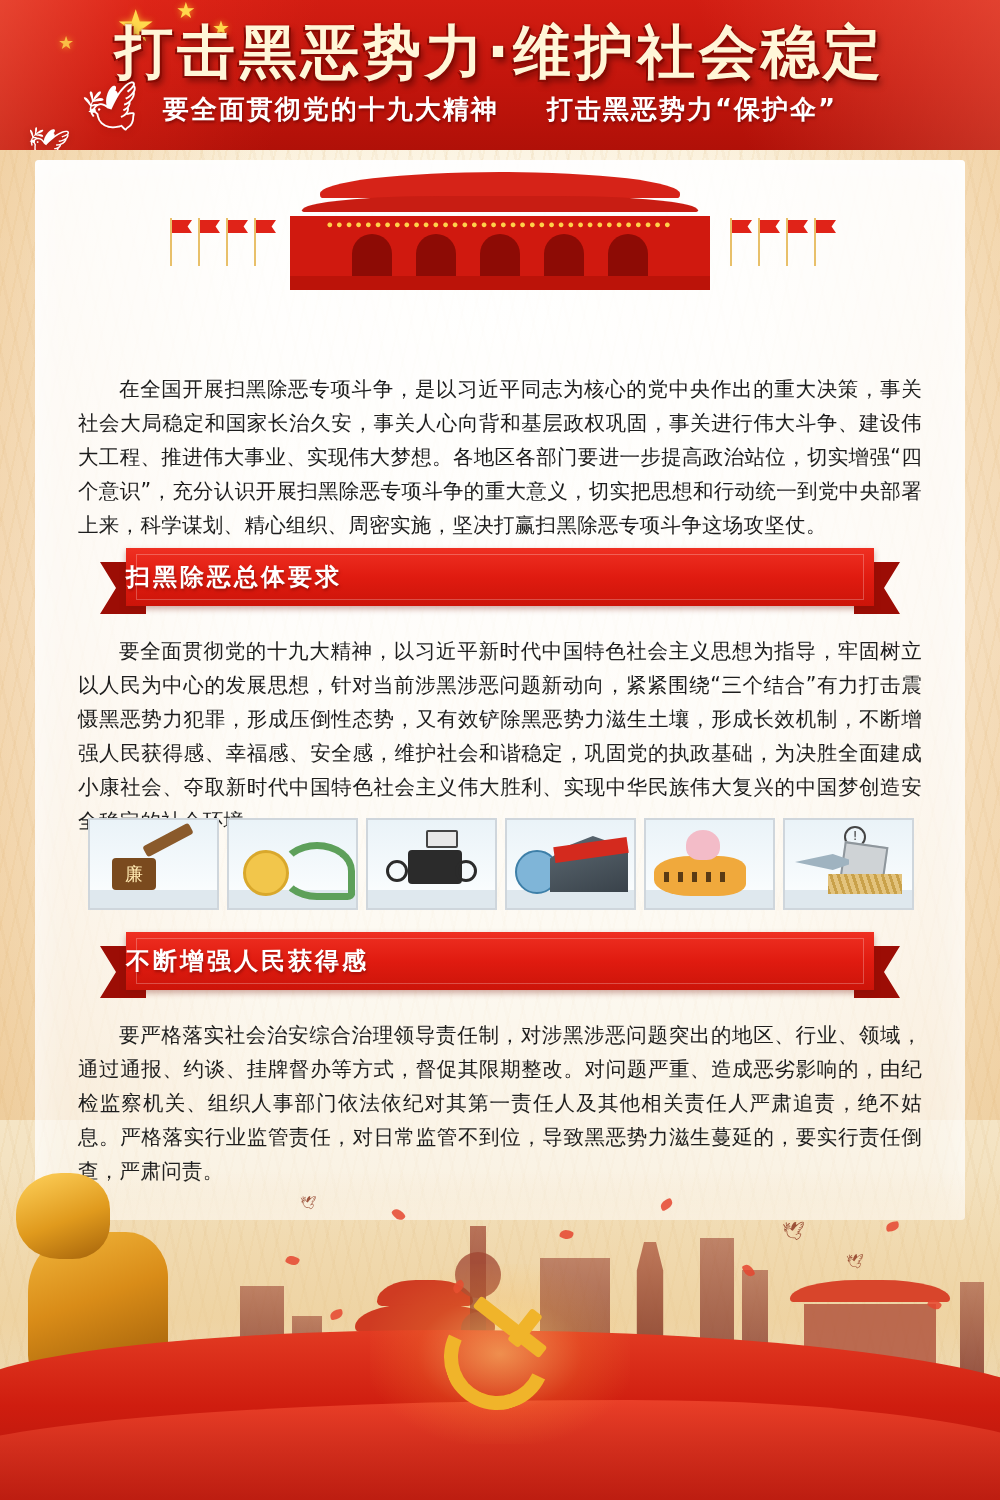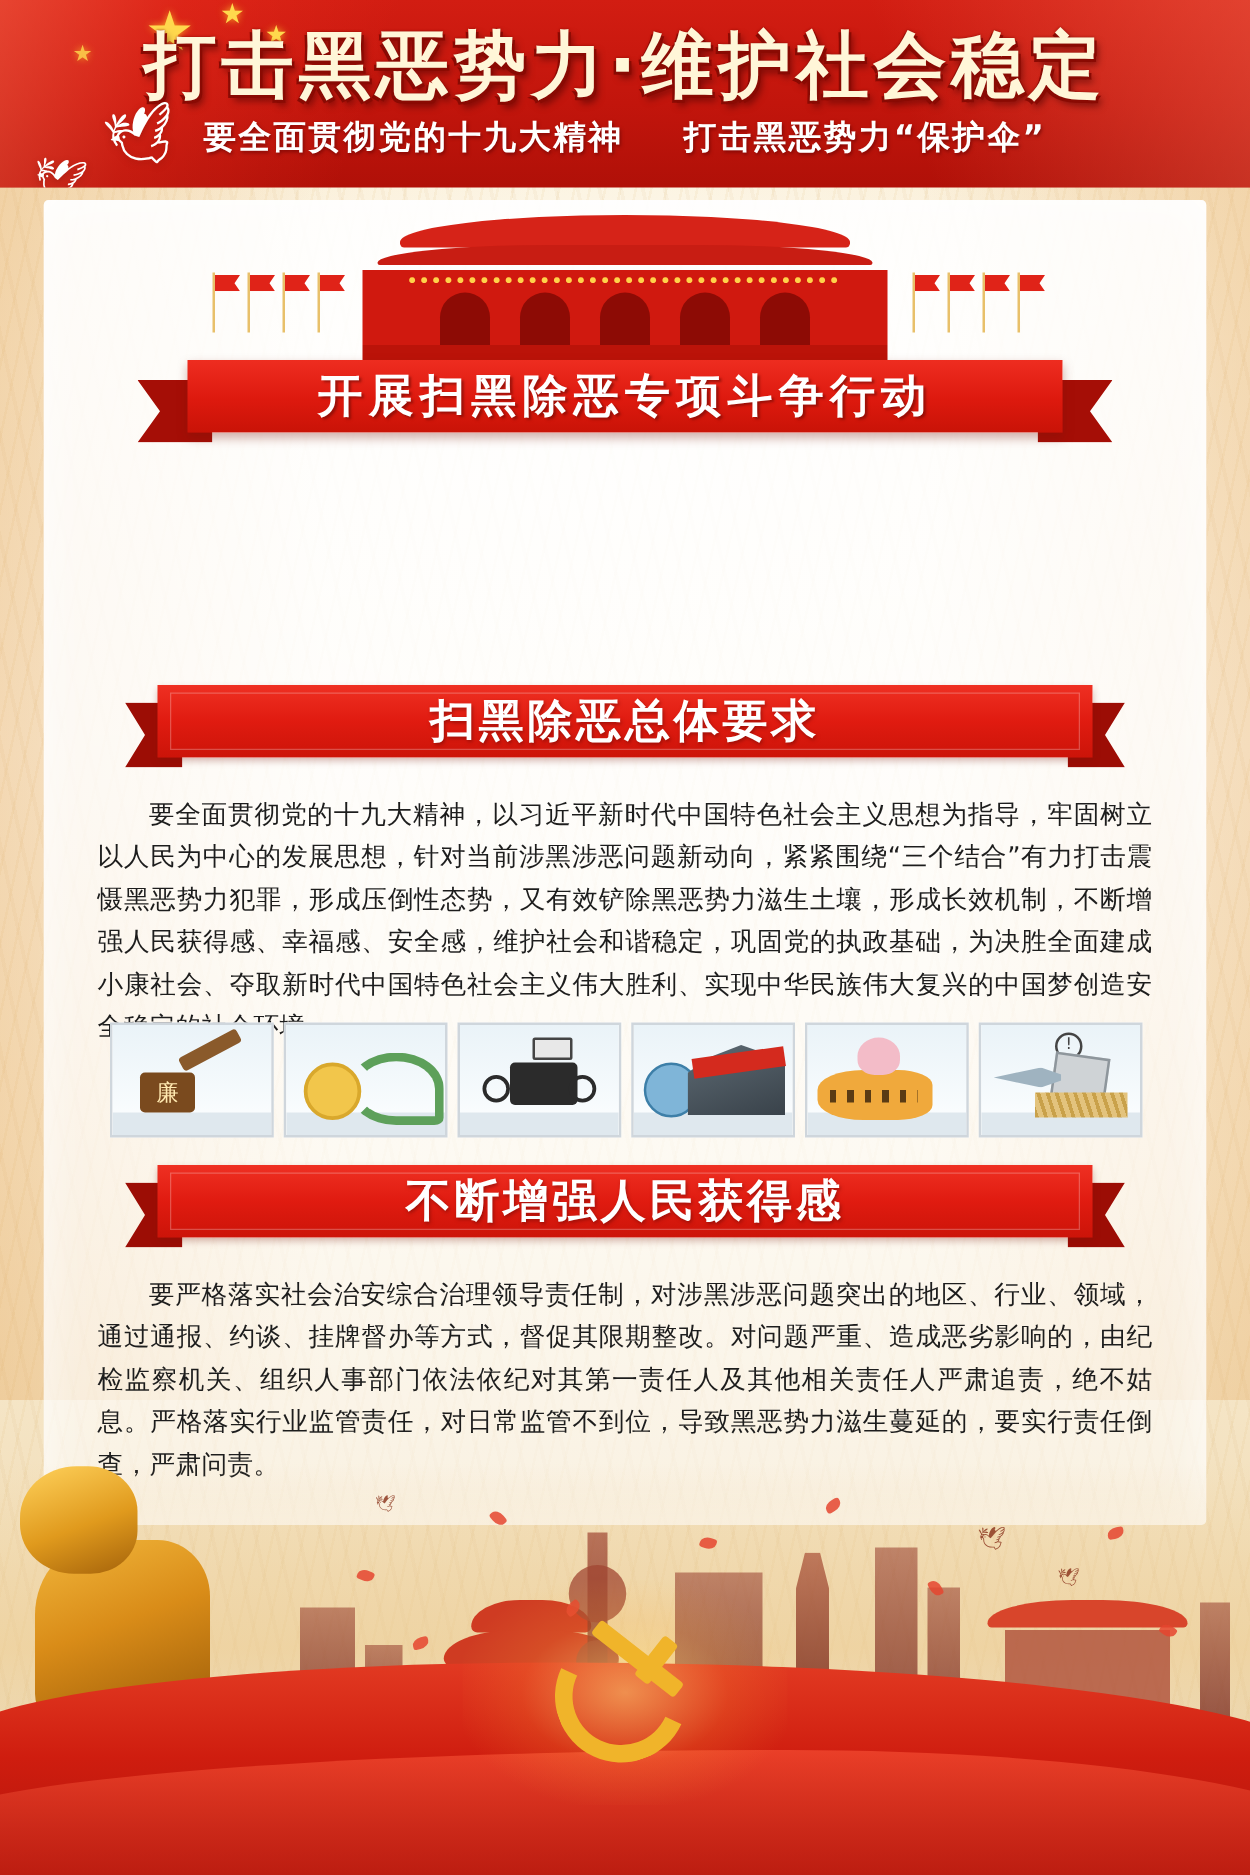--- a/index.html
+++ b/index.html
@@ -235,23 +235,23 @@
   .ribbon .band::after {
     content: "";
     position: absolute;
     left: 10px; right: 10px; top: 6px; bottom: 6px;
     border: 1px solid rgba(255,255,255,0.25);
   }
   .ribbon .band span {
     position: absolute;
     left: 0; right: 0; top: 50%;
     transform: translateY(-50%);
-    text-align: center;
+    text-align: left;
     font-family: "DejaVu Sans", "Liberation Sans", sans-serif;
-    font-size: 36px;
+    font-size: 24px;
     font-weight: bold;
     letter-spacing: 3px;
     color: #ffffff;
     text-shadow: 1px 2px 3px rgba(110,10,5,0.55);
   }
 
   
   .banner-main {
     position: absolute;
     left: 50%;
@@ -587,28 +587,22 @@
     <div class="flagpole"></div>
     <div class="flagpole"></div>
   </div>
   <div class="flags right">
     <div class="flagpole"></div>
     <div class="flagpole"></div>
     <div class="flagpole"></div>
     <div class="flagpole"></div>
   </div>
 
-  <div class="banner-main">
-    <div class="tail-l"></div>
-    <div class="tail-r"></div>
-    <div class="band">
-      <span>开展扫黑除恶专项斗争行动</span>
-    </div>
-  </div>
-
+
+  <div class="para" style="top:372px;">在全国开展扫黑除恶专项斗争，是以习近平同志为核心的党中央作出的重大决策，事关社会大局稳定和国家长治久安，事关人心向背和基层政权巩固，事关进行伟大斗争、建设伟大工程、推进伟大事业、实现伟大梦想。各地区各部门要进一步提高政治站位，切实增强“四个意识”，充分认识开展扫黑除恶专项斗争的重大意义，切实把思想和行动统一到党中央部署上来，科学谋划、精心组织、周密实施，坚决打赢扫黑除恶专项斗争这场攻坚仗。</div>
 
   <div style="position:absolute; left:50%; transform:translateX(-50%); top:548px;">
     <div class="ribbon">
       <div class="tail-l"></div>
       <div class="tail-r"></div>
       <div class="band">
         <span>扫黑除恶总体要求</span>
       </div>
     </div>
   </div>

